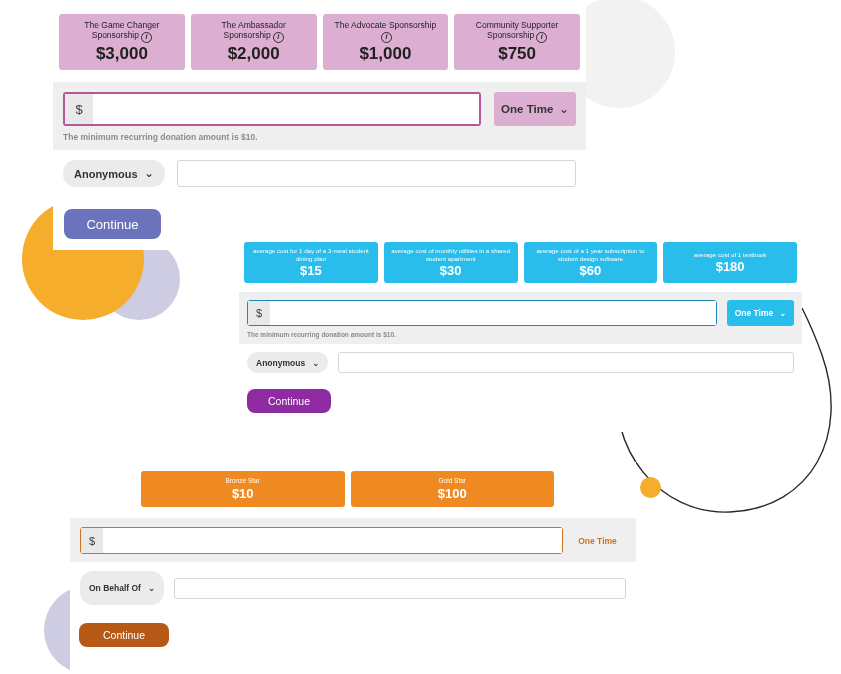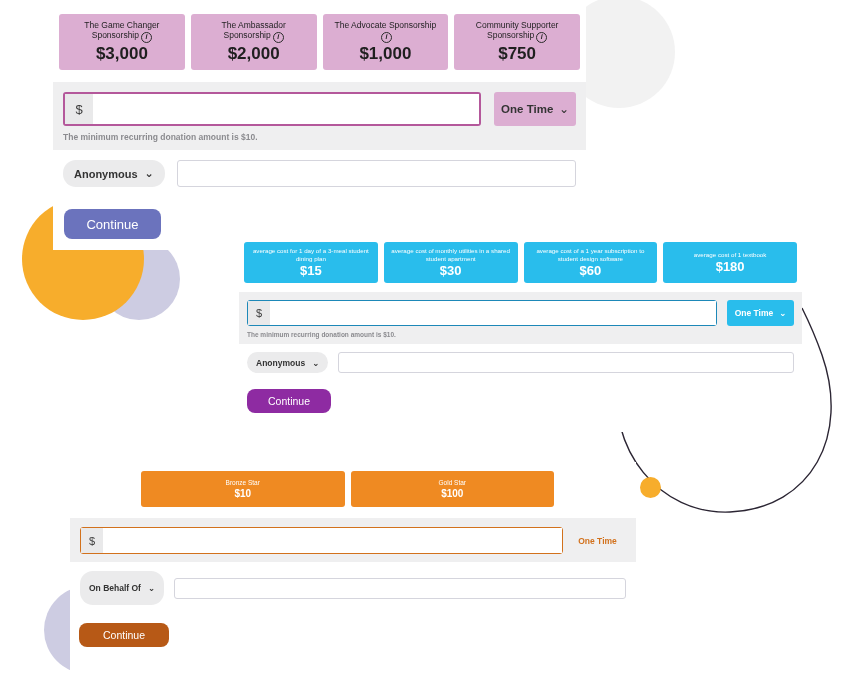--- a/index.html
+++ b/index.html
@@ -110,21 +110,21 @@
   #widget-blue .behalf-field{height:21px;}
   #widget-blue .continue-btn{
     width:84px;height:24px;margin:16px 0 0 8px;background:#8e2ba2;font-size:10.5px;
   }
 
   
   #widget-orange{top:462px;left:70px;width:566px;height:212px;}
   #widget-orange .tier-row{padding:9px 0 0 71px;gap:6px;width:413px;}
   #widget-orange .tier{background:#ef8a22;height:36px;color:#ffffff;padding:3px 5px;}
   #widget-orange .tier-name{font-size:6.5px;}
-  #widget-orange .tier-amount{font-size:10px;margin-top:0px;}
+  #widget-orange .tier-amount{font-size:13px;margin-top:0px;}
   #widget-orange .amount-band{margin:11px 0 0 0;padding:9px 10px 8px 10px;}
   #widget-orange .amount-input{height:27px;border:1.5px solid #d2711c;border-radius:3px;}
   #widget-orange .dollar{width:22px;font-size:11px;}
   #widget-orange .freq-text{width:57px;text-align:center;font-size:8.5px;font-weight:bold;margin-left:6px;}
   #widget-orange .behalf-row{padding:9px 10px 0 10px;gap:10px;}
   #widget-orange .behalf-select{height:34px;padding:0 9px;font-size:8.5px;font-weight:bold;}
   #widget-orange .behalf-field{height:21px;}
   #widget-orange .continue-btn{
     width:90px;height:24px;margin:18px 0 0 9px;background:#b75916;font-size:10.5px;
   }

